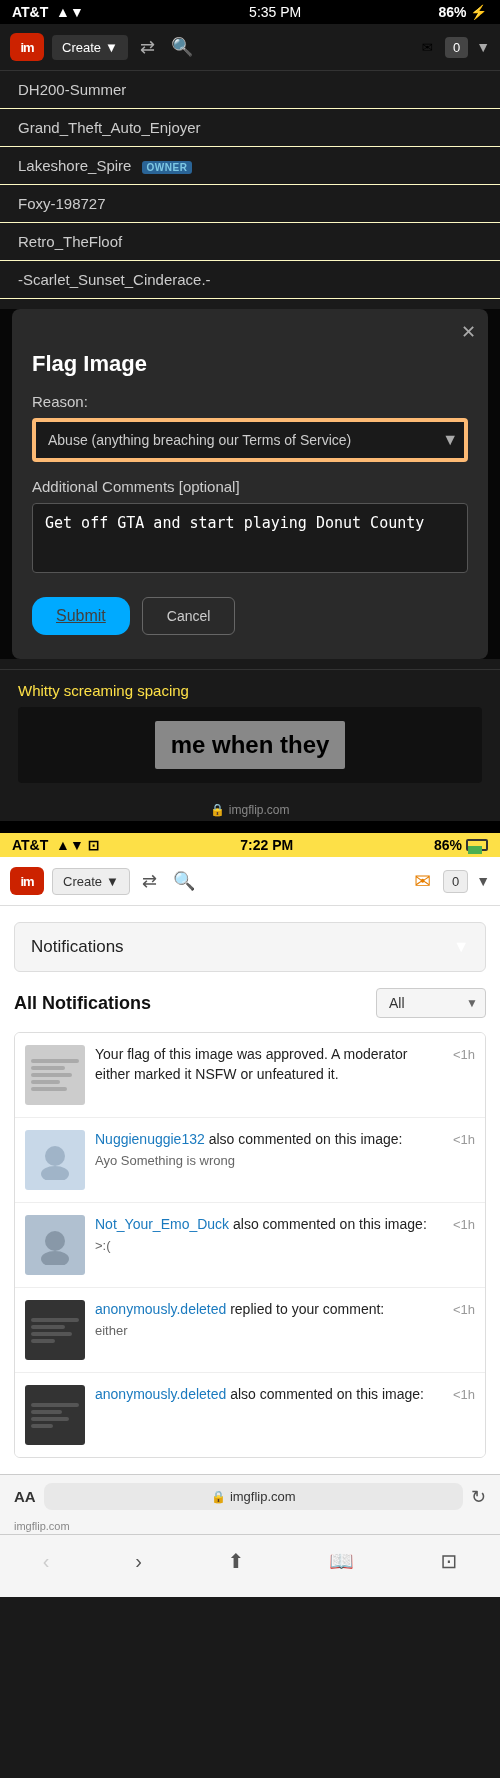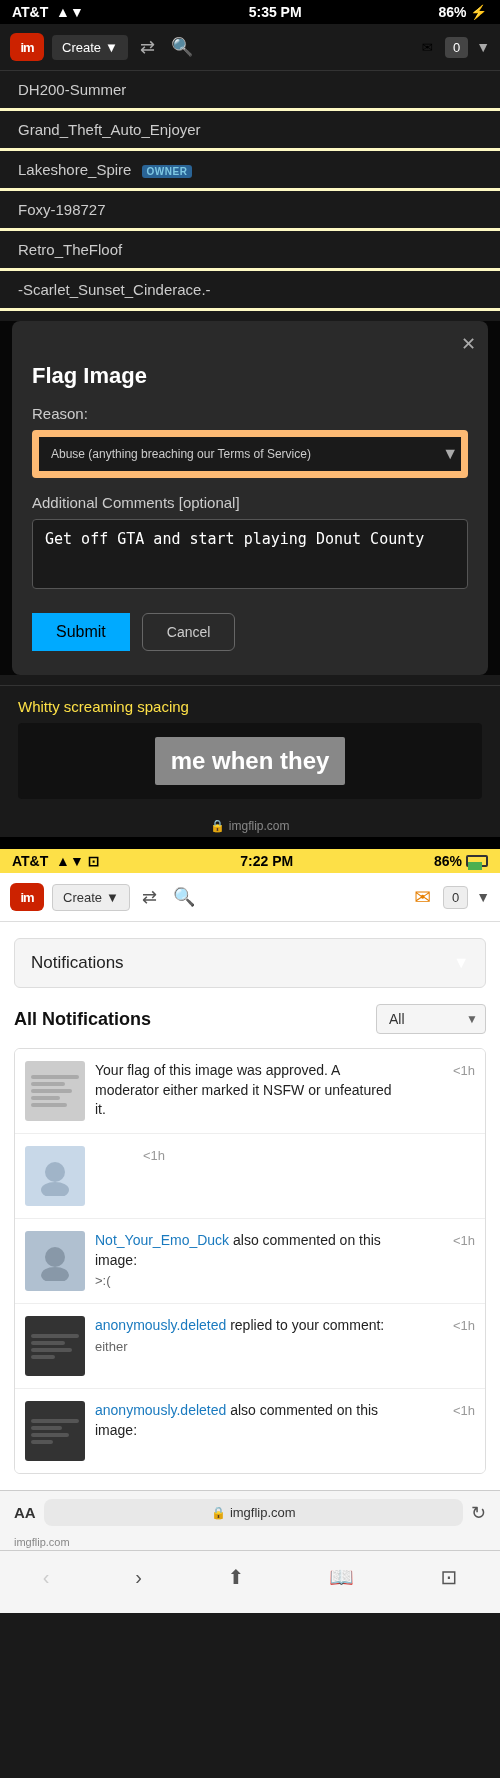--- a/index.html
+++ b/index.html
@@ -15,21 +15,21 @@
     .status-bar {
       background: #000;
       display: flex;
       justify-content: space-between;
       align-items: center;
       padding: 4px 12px;
       font-size: 14px;
       font-weight: 600;
       color: #fff;
     }
-    .status-bar-center { font-weight: 700; padding-left: 28px; }
+    .status-bar-center { font-weight: 400; padding-left: 28px; }
     .status-bar-right { display: flex; align-items: center; gap: 4px; }
 
     
     .nav-bar {
       background: #1a1a1a;
       display: flex;
       align-items: center;
       padding: 8px 10px;
       gap: 8px;
       border-bottom: 1px solid #333;
@@ -87,21 +87,21 @@
 
     
     .users-section {
       background: #1a1a1a;
       padding: 0;
     }
     .user-item {
       padding: 10px 18px;
       color: #ccc;
       font-size: 15px;
-      border-bottom: 3px solid #fef9c3;
+      border-bottom: 1px solid #fef9c3;
     }
     .owner-badge {
       background: #2a6496;
       color: #7ec8e3;
       font-size: 10px;
       padding: 1px 5px;
       border-radius: 3px;
       margin-left: 6px;
       font-weight: 600;
       letter-spacing: 0.5px;
@@ -142,24 +142,24 @@
       margin-bottom: 8px;
     }
     .select-wrapper {
       position: relative;
       margin-bottom: 16px;
     }
     .select-wrapper select {
       width: 100%;
       background: #1a1a1a;
       color: #ccc;
-      border: 7px solid #fdba74;
+      border: 4px solid #fdba74;
       border-radius: 4px;
       padding: 10px 32px 10px 12px;
-      font-size: 12px;
+      font-size: 14px;
       appearance: none;
       cursor: pointer;
     }
     .select-arrow {
       position: absolute;
       right: 10px;
       top: 50%;
       transform: translateY(-50%);
       color: #aaa;
       pointer-events: none;
@@ -175,27 +175,28 @@
       min-height: 70px;
       resize: none;
       margin-bottom: 20px;
     }
     .modal-buttons {
       display: flex;
       gap: 12px;
     }
     .btn-submit {
       background: #00aaff;
-      color: #000000;
+      color: #404040;
       border: none;
       padding: 10px 24px;
-      border-radius: 0;
+      border-radius: 14px;
       font-size: 16px;
       font-weight: 500;
       cursor: pointer;
+      text-decoration: underline;
     }
     .btn-cancel {
       background: transparent;
       color: #ccc;
       border: 1px solid #666;
       padding: 10px 24px;
       border-radius: 6px;
       font-size: 14px;
       cursor: pointer;
     }
@@ -212,21 +213,21 @@
       margin-bottom: 8px;
     }
     .post-image-area {
       background: #111;
       border-radius: 4px;
       padding: 14px;
       text-align: center;
       margin-bottom: 4px;
     }
     .post-image-text {
-      color: #ffffff;
+      color: #000000;
       background: #888;
       font-size: 24px;
       font-weight: 900;
       padding: 10px 16px;
       border-radius: 2px;
       display: inline-block;
     }
     .site-label {
       text-align: center;
       color: #888;
@@ -415,21 +416,20 @@
       color: #666;
       font-size: 13px;
       margin-top: 2px;
     }
     .notif-time {
       color: #999;
       font-size: 13px;
       white-space: nowrap;
       align-self: flex-start;
       padding-top: 2px;
-      margin-left: 48px;
     }
 
     
     .browser-bar {
       background: #f5f5f5;
       border-top: 1px solid #ccc;
       padding: 8px 14px;
       display: flex;
       align-items: center;
       gap: 8px;
@@ -672,20 +672,25 @@
 
     <div class="notif-item">
       <div class="notif-thumb notif-thumb-2">
         <div style="width:100%;height:100%;background:#c8d8e8;display:flex;align-items:center;justify-content:center;">
           <svg width="40" height="40" viewBox="0 0 40 40">
             <circle cx="20" cy="16" r="10" fill="#a0b4c8"></circle>
             <ellipse cx="20" cy="34" rx="14" ry="8" fill="#a0b4c8"></ellipse>
           </svg>
         </div>
       </div>
+      <div class="notif-content">
+        <span class="notif-user">Nuggienuggie132</span>
+        <span> also commented on this image:</span>
+        <div class="notif-sub">Ayo Something is wrong</div>
+      </div>
       <div class="notif-time">&lt;1h</div>
     </div>
 
     <div class="notif-item">
       <div class="notif-thumb notif-thumb-3">
         <div style="width:100%;height:100%;background:#b0c0d0;display:flex;align-items:center;justify-content:center;">
           <svg width="40" height="40" viewBox="0 0 40 40">
             <circle cx="20" cy="16" r="10" fill="#8898a8"></circle>
             <ellipse cx="20" cy="34" rx="14" ry="8" fill="#8898a8"></ellipse>
           </svg>

